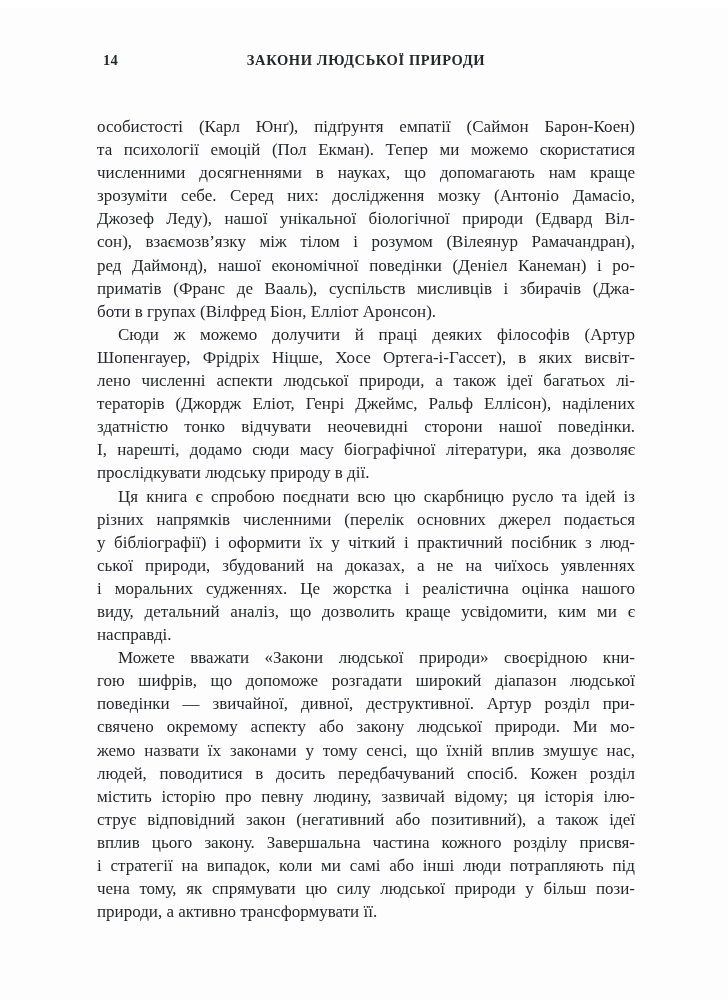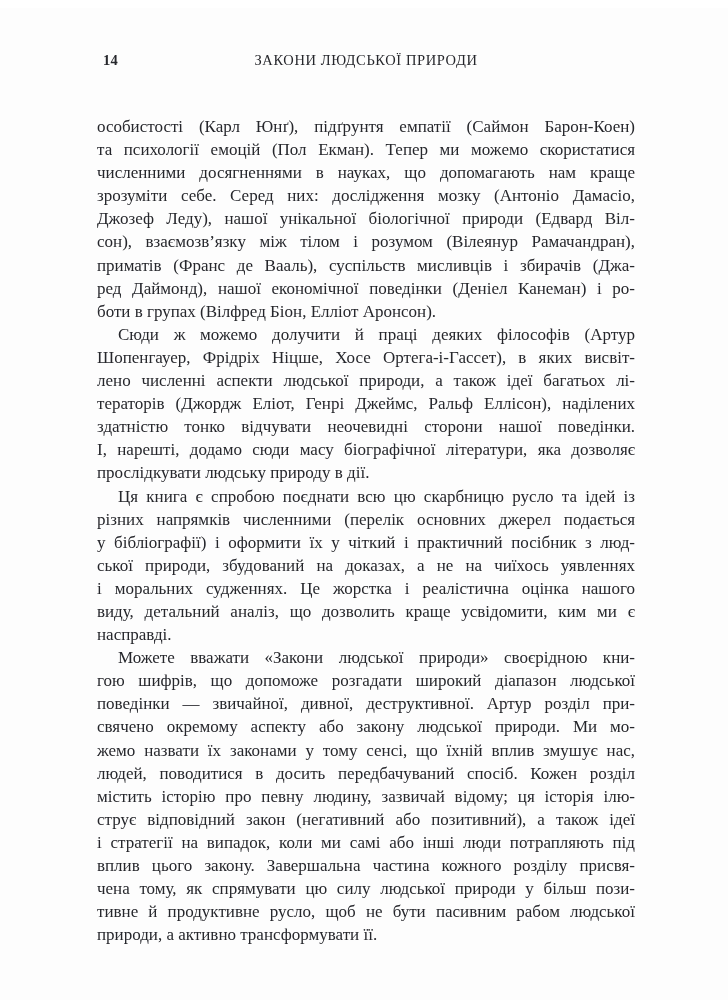--- a/index.html
+++ b/index.html
@@ -29,21 +29,21 @@
     position: absolute;
     left: 6px;
     top: 0;
     font-weight: 700;
     letter-spacing: 0.3px;
   }
   .head-title {
     display: block;
     text-align: center;
     letter-spacing: 0.6px;
-    font-weight: 400;
+    font-weight: 700;
   }
   .body-text {
     position: absolute;
     top: 107px;
     left: 97px;
     width: 538px;
   }
   .paragraph { margin: 0; padding: 0; font-family: Liberation Serif, serif; }
   .line {
     font-size: 17px;
@@ -71,22 +71,22 @@
 
   <main class="body-text">
 
     <div class="paragraph">
       <div class="line">особистості (Карл Юнґ), підґрунтя емпатії (Саймон Барон-Коен)</div>
       <div class="line">та психології емоцій (Пол Екман). Тепер ми можемо скористатися</div>
       <div class="line">численними досягненнями в науках, що допомагають нам краще</div>
       <div class="line">зрозуміти себе. Серед них: дослідження мозку (Антоніо Дамасіо,</div>
       <div class="line">Джозеф Леду), нашої унікальної біологічної природи (Едвард Віл-</div>
       <div class="line">сон), взаємозв’язку між тілом і розумом (Вілеянур Рамачандран),</div>
+      <div class="line">ред Даймонд), нашої економічної поведінки (Деніел Канеман) і ро-</div>
       <div class="line">приматів (Франс де Вааль), суспільств мисливців і збирачів (Джа-</div>
-      <div class="line">ред Даймонд), нашої економічної поведінки (Деніел Канеман) і ро-</div>
       <div class="line para-end">боти в групах (Вілфред Біон, Елліот Аронсон).</div>
     </div>
 
     <div class="paragraph">
       <div class="line indent">Сюди ж можемо долучити й праці деяких філософів (Артур</div>
       <div class="line">Шопенгауер, Фрідріх Ніцше, Хосе Ортега-і-Гассет), в яких висвіт-</div>
       <div class="line">лено численні аспекти людської природи, а також ідеї багатьох лі-</div>
       <div class="line">тераторів (Джордж Еліот, Генрі Джеймс, Ральф Еллісон), наділених</div>
       <div class="line">здатністю тонко відчувати неочевидні сторони нашої поведінки.</div>
       <div class="line">І, нарешті, додамо сюди масу біографічної літератури, яка дозволяє</div>
@@ -105,21 +105,20 @@
 
     <div class="paragraph">
       <div class="line indent">Можете вважати «Закони людської природи» своєрідною кни-</div>
       <div class="line">гою шифрів, що допоможе розгадати широкий діапазон людської</div>
       <div class="line">поведінки — звичайної, дивної, деструктивної. Артур розділ при-</div>
       <div class="line">свячено окремому аспекту або закону людської природи. Ми мо-</div>
       <div class="line">жемо назвати їх законами у тому сенсі, що їхній вплив змушує нас,</div>
       <div class="line">людей, поводитися в досить передбачуваний спосіб. Кожен розділ</div>
       <div class="line">містить історію про певну людину, зазвичай відому; ця історія ілю-</div>
       <div class="line">струє відповідний закон (негативний або позитивний), а також ідеї</div>
+      <div class="line">вплив цього закону. Завершальна частина кожного розділу присвя-</div>
       <div class="line">і стратегії на випадок, коли ми самі або інші люди потрапляють під</div>
-      <div class="line">вплив цього закону. Завершальна частина кожного розділу присвя-</div>
       <div class="line">чена тому, як спрямувати цю силу людської природи у більш пози-</div>
-      <div class="line">тивне й продуктивне русло, щоб не бути пасивним рабом людської</div>
       <div class="line para-end">природи, а активно трансформувати її.</div>
     </div>
 
   </main>
 </div>
 
 </body></html>

